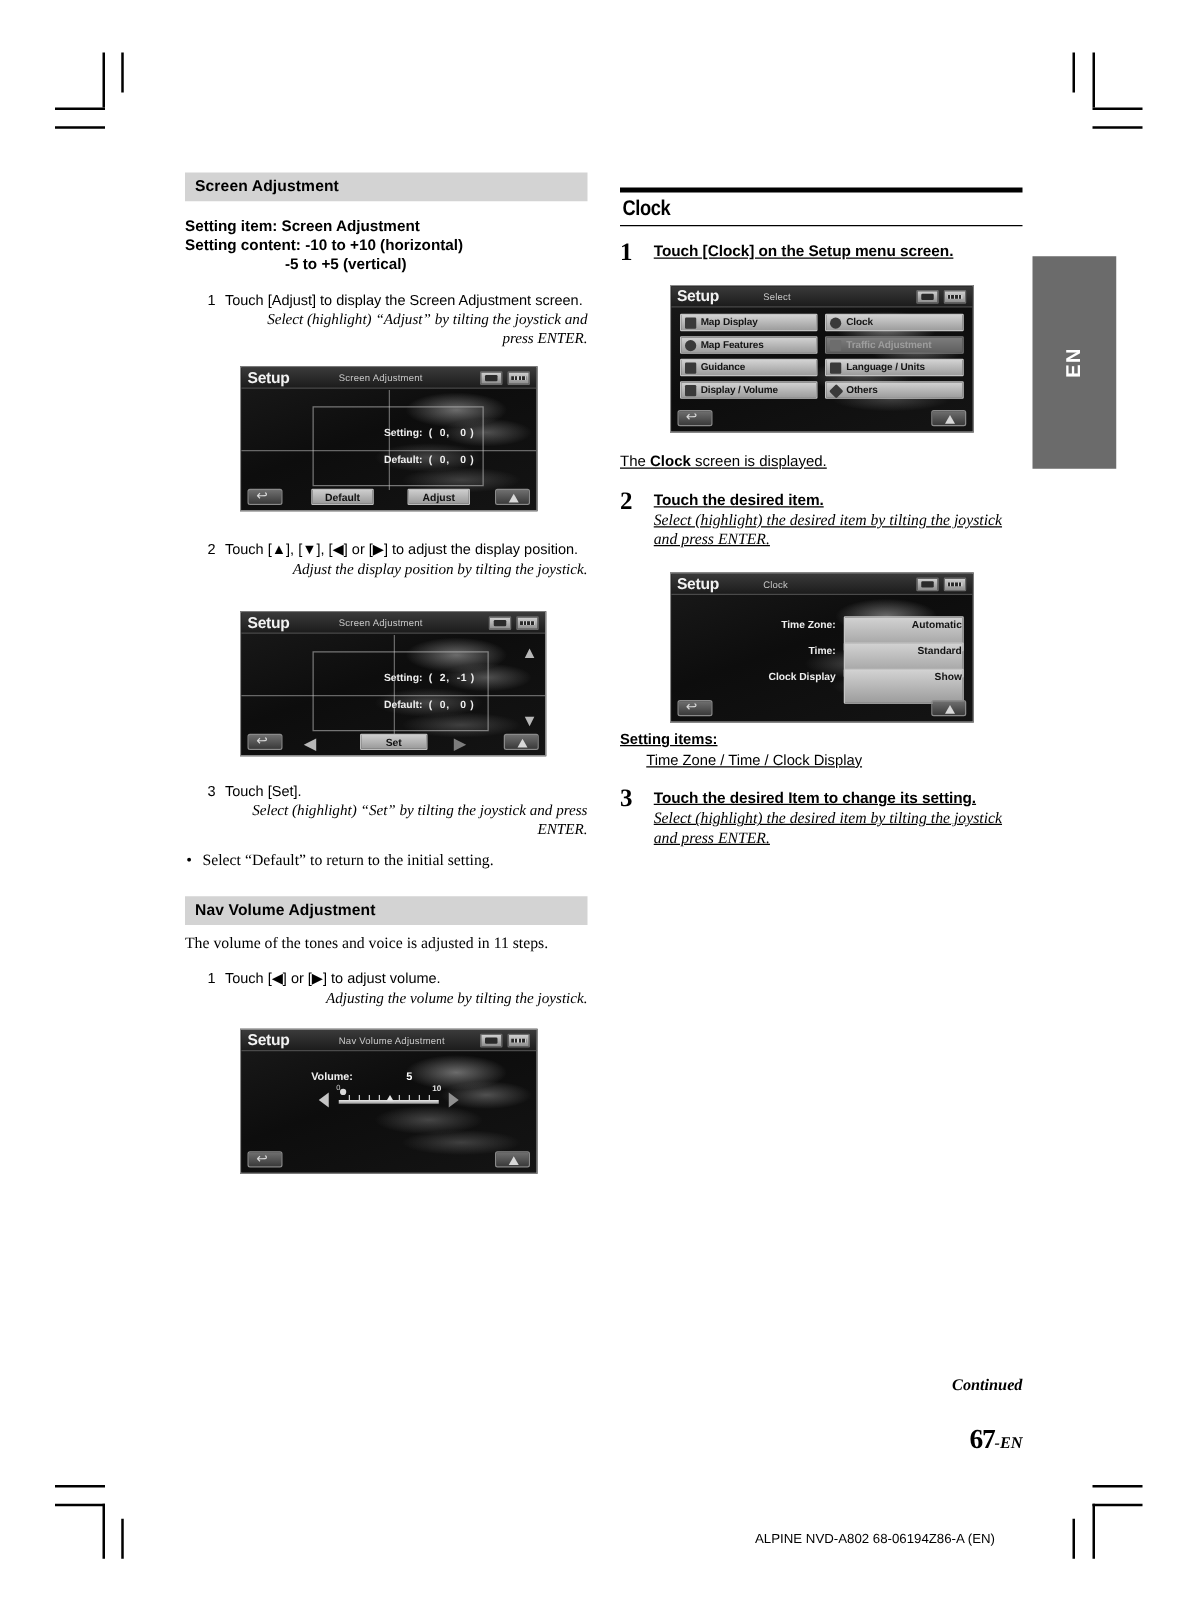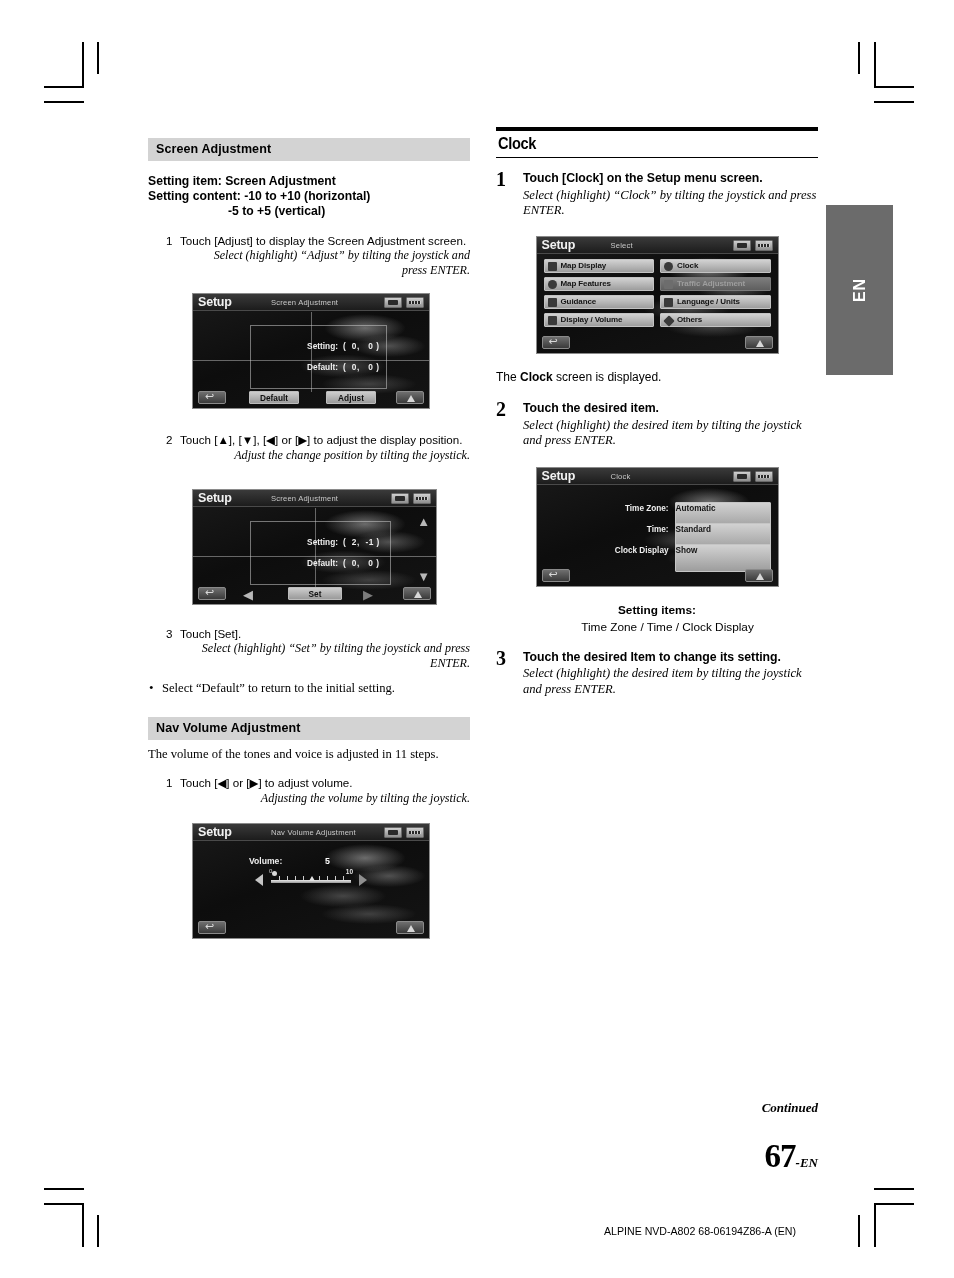--- a/index.html
+++ b/index.html
@@ -18,21 +18,21 @@
   .crop .v { position:absolute; width:1.5px; background:#000; }
   .crop .h { position:absolute; height:1.5px; background:#000; }
 
   
   .page {
     position:absolute;
     left:0; top:0; width:954px; height:1278px;
   }
 
   .col-left  { position:absolute; left:148px; top:138px; width:322px; }
-  .col-right { position:absolute; left:496px; top:127px; width:322px; }
+  .col-right { position:absolute; left:496px; top:150px; width:322px;text-decoration:underline; }
 
   
   .sect-bar {
     background:#d3d3d3;
     font-size:12.5px;
     font-weight:bold;
     padding:4px 8px 5px 8px;
     letter-spacing:0.1px;
   }
   .clock-head {
@@ -127,21 +127,21 @@
     margin-top:1px;
   }
 
   .plain {
     font-size:12px;
     line-height:15px;
     margin-top:12px;
   }
   .plain b { font-weight:bold; }
 
-  .setitems { margin-top:16px;text-align:center; }
+  .setitems { margin-top:6px; }
   .setitems .lbl { font-size:11.8px; font-weight:bold; }
   .setitems .val { font-size:11.8px; padding-left:21px; margin-top:3px; }
 
   
   .en-tab {
     position:absolute;
     left:826px; top:205px;
     width:67px; height:170px;
     background:#6b6b6b;
   }
@@ -295,36 +295,36 @@
   .ck-row { position:absolute; left:7px; right:7px; height:14px; }
   .ck-row .ck-lab {
     position:absolute; left:0; width:125px; text-align:right;
     font-size:8.2px; font-weight:bold; color:#efefef; top:2px;
   }
   .ck-row .ck-val {
     position:absolute; left:131px; right:0; height:28px;
     background:linear-gradient(180deg,#d2d2d2,#9d9d9d);
     border:1px solid #c5c5c5; border-radius:1px;
     font-size:8.2px; font-weight:bold; color:#141414;
-    text-align:left; line-height:12px;
+    text-align:right; line-height:12px;
   }
 
   
   .continued {
     position:absolute; right:136px; top:1100px;
     font-family:"Liberation Serif", serif;
     font-style:italic; font-weight:bold;
     font-size:13px;
   }
   .pageno {
     position:absolute; right:136px; top:1138px;
     font-family:"Liberation Serif", serif;
     font-weight:bold;
   }
-  .pageno .n { font-size:33px; letter-spacing:-1px; }
+  .pageno .n { font-size:22px; letter-spacing:-1px; }
   .pageno .s { font-size:13px; font-style:italic; }
   .footer-code {
     position:absolute; right:158px; top:1225px;
     font-size:10.6px;
   }
 </style>
 </head>
 <body>
 
 <div class="page">
@@ -397,21 +397,21 @@
       </div>
       <div class="sa-btn" style="left:56px;width:50px;">Default</div>
       <div class="sa-btn" style="left:133px;width:50px;">Adjust</div>
       <div class="btn-back"></div>
       <div class="btn-up"></div>
     </div>
 
     <div class="step" style="margin-top:24px;">
       <span class="num">2</span>
       <span>Touch [▲], [▼], [◀] or [▶] to adjust the display position.</span>
-      <span class="it">Adjust the change position by tilting the joystick.</span>
+      <span class="it">Adjust the display position by tilting the joystick.</span>
     </div>
 
     <div class="dev wide-left" style="margin-top:26px;width:245px;">
       <div class="bg-blur"></div>
       <div class="titlebar"></div>
       <div class="brand">Setup</div>
       <div class="subtitle">Screen Adjustment</div>
       <div class="tb-ico a"></div>
       <div class="tb-ico b"></div>
 
@@ -494,21 +494,20 @@
 
   <div class="col-right">
 
     <div class="clock-head">
       <span class="t">Clock</span>
     </div>
 
     <div class="bstep">
       <span class="bnum">1</span>
       <div class="title">Touch [Clock] on the Setup menu screen.</div>
-      <div class="it">Select (highlight) “Clock” by tilting the joystick and press ENTER.</div>
     </div>
 
     <div class="dev" style="margin-top:18px;width:243px;height:118px;">
       <div class="bg-blur"></div>
       <div class="titlebar"></div>
       <div class="brand">Setup</div>
       <div class="subtitle" style="left:74px;">Select</div>
       <div class="tb-ico a"></div>
       <div class="tb-ico b"></div>
 

